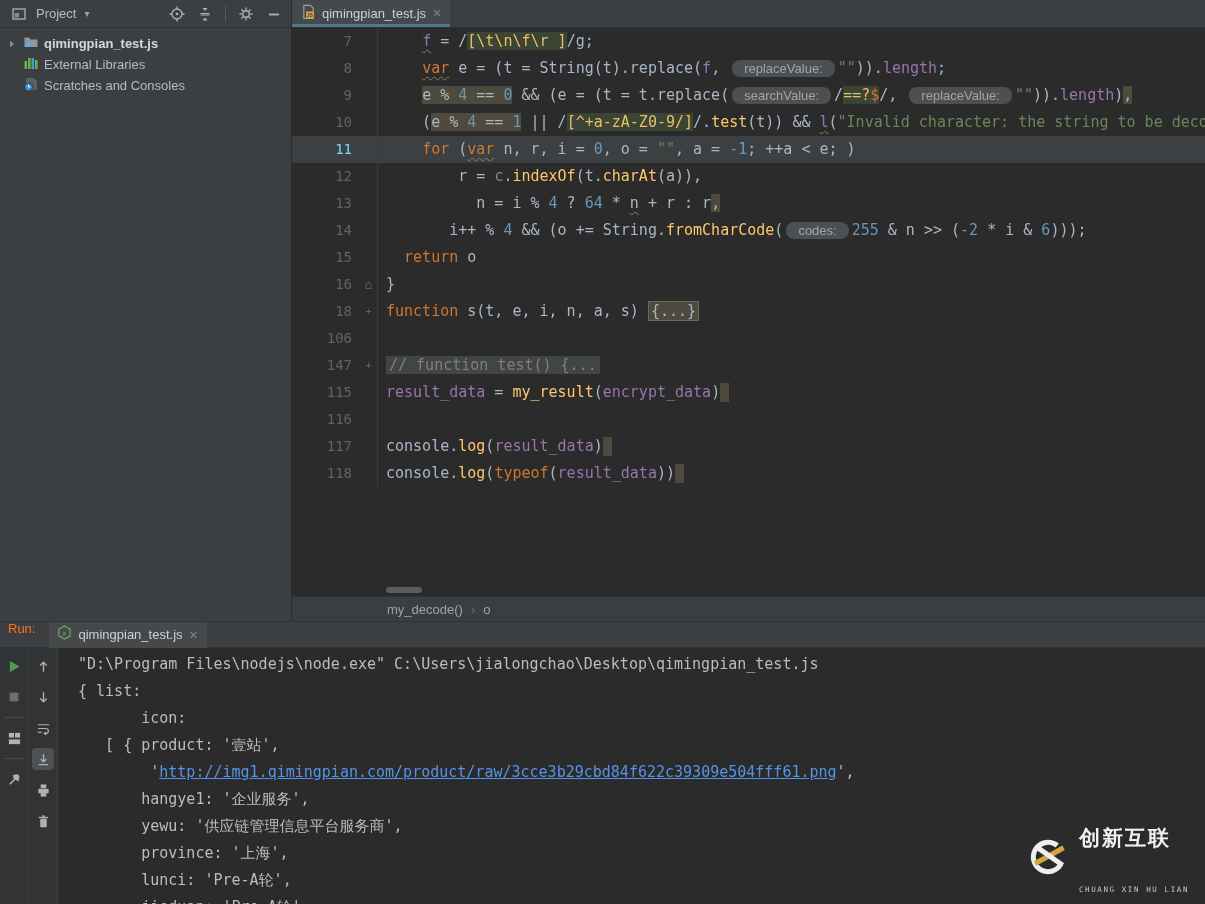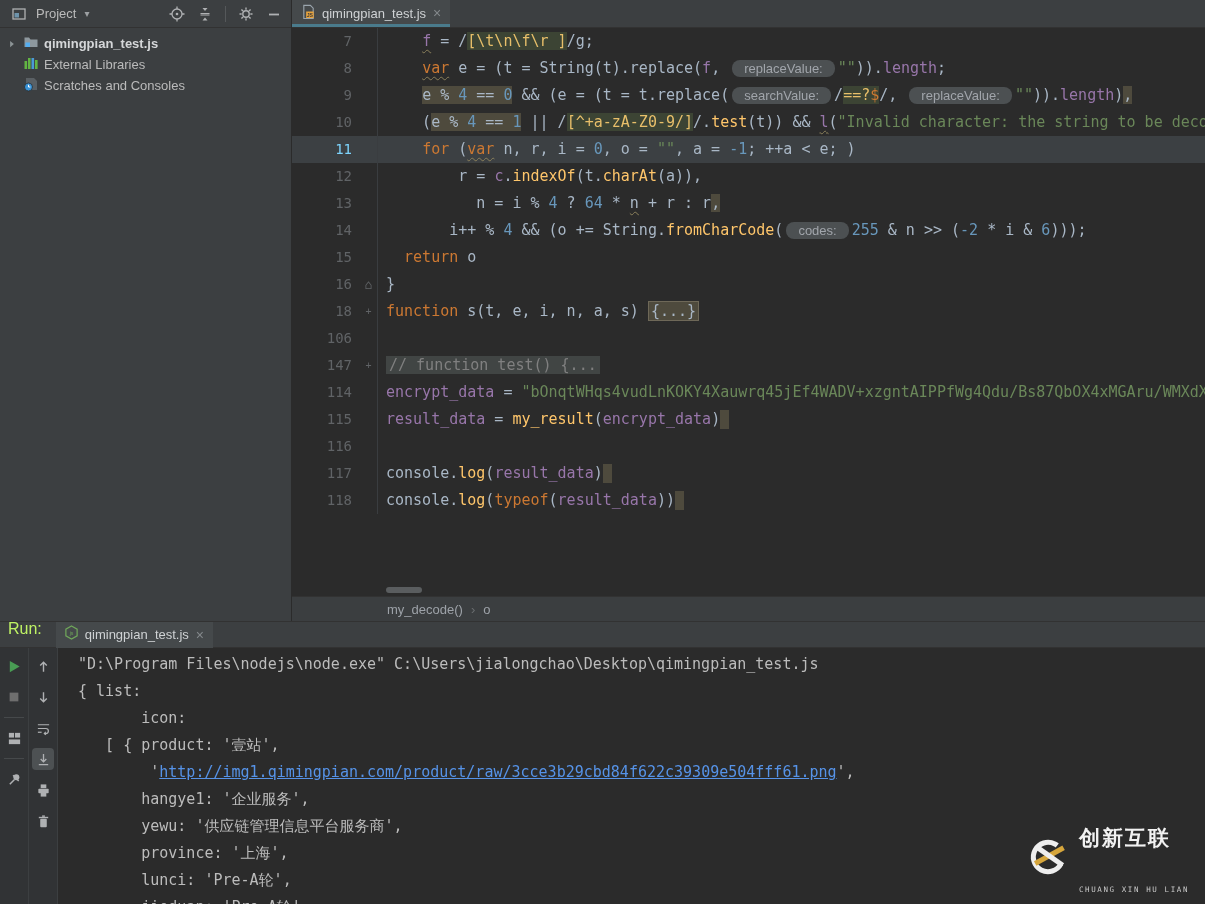--- a/index.html
+++ b/index.html
@@ -60,21 +60,21 @@
   .foldgray{ background:#414544; padding:0 3px; color:#808080; }
   .blockhl { background:#4e4a3d; display:inline-block; width:9px; height:19px; vertical-align:middle; }
   .hscroll { height:11px; position:relative; }
   .hthumb { position:absolute; left:94px; top:2px; width:36px; height:6px; background:#5a5d5f; border-radius:3px; }
   .breadcrumb { height:25px; background:#3b3e40; border-top:1px solid #323232; display:flex; align-items:center; gap:8px; padding-left:95px; font-size:13px; color:#9da2a8; }
   .bc-sep { color:#6a6d6f; }
 
   
   .run-panel { height:283px; display:flex; flex-direction:column; border-top:1px solid #323232; }
   .run-tabs { height:26px; background:#3c3f41; border-bottom:1px solid #323232; display:flex; align-items:center; }
-  .run-label { font-size:16px; color:#bef264; margin:0 14px 12px 8px; }
+  .run-label { font-size:13px; color:#f97316; margin:0 14px 12px 8px; }
   .run-tab { height:26px; display:flex; align-items:center; gap:6px; padding:0 8px; background:#45494b; }
   .run-body { flex:1; display:flex; min-height:0; }
   .rt-col { width:29px; flex:none; background:#313335; display:flex; flex-direction:column; align-items:center; padding-top:7px; gap:9px; }
   .rt-col.a { border-right:1px solid #3c3f41; }
   .rt-col.b { border-right:1px solid #3c3f41; }
   .rt-ic { width:22px; height:22px; display:flex; align-items:center; justify-content:center; border-radius:4px; }
   .rt-ic.selected { background:#4d5153; }
   .rt-sep { width:20px; height:1px; background:#46494b; }
   .console { flex:1; position:relative; overflow:hidden; background:#2b2b2b;
              font-family:"DejaVu Sans Mono",monospace; font-size:15px; padding:3px 0 0 20px; }
@@ -194,21 +194,20 @@
             <div class="code-row"><div class="gutter"><span class="lnum">10</span><span class="marker"></span></div><div class="codetext"><span class="d">    (</span><span class="d hl">e % </span><span class="num hl">4</span><span class="d hl"> == </span><span class="num hl">1</span><span class="d"> || </span><span class="d">/</span><span class="re">[^+a-zA-Z0-9/]</span><span class="d">/</span><span class="d">.</span><span class="fn">test</span><span class="d">(t)) &amp;&amp; </span><span class="glob wavy">l</span><span class="d">(</span><span class="str">"Invalid character: the string to be deco</span></div></div>
             <div class="code-row current"><div class="gutter"><span class="lnum">11</span><span class="marker"></span></div><div class="codetext"><span class="d">    </span><span class="kw">for</span><span class="d"> (</span><span class="kw wavy">var</span><span class="d"> n, r, i = </span><span class="num">0</span><span class="d">, o = </span><span class="str">""</span><span class="d">, a = </span><span class="num">-1</span><span class="d">; ++a &lt; e; )</span></div></div>
             <div class="code-row"><div class="gutter"><span class="lnum">12</span><span class="marker"></span></div><div class="codetext"><span class="d">        </span><span class="d">r = </span><span class="glob">c</span><span class="d">.</span><span class="fn">indexOf</span><span class="d">(t.</span><span class="fn">charAt</span><span class="d">(a)),</span></div></div>
             <div class="code-row"><div class="gutter"><span class="lnum">13</span><span class="marker"></span></div><div class="codetext"><span class="d">          </span><span class="d">n = i % </span><span class="num">4</span><span class="d"> ? </span><span class="num">64</span><span class="d"> * </span><span class="d wavy">n</span><span class="d"> + r : r</span><span class="d hl">,</span></div></div>
             <div class="code-row"><div class="gutter"><span class="lnum">14</span><span class="marker"></span></div><div class="codetext"><span class="d">       </span><span class="d">i++ % </span><span class="num">4</span><span class="d"> &amp;&amp; (o += String.</span><span class="fn">fromCharCode</span><span class="d">(</span><span class="hint">codes:</span><span class="num">255</span><span class="d"> &amp; n &gt;&gt; (</span><span class="num">-2</span><span class="d"> * i &amp; </span><span class="num">6</span><span class="d">)));</span></div></div>
             <div class="code-row"><div class="gutter"><span class="lnum">15</span><span class="marker"></span></div><div class="codetext"><span class="d">  </span><span class="kw">return</span><span class="d"> o</span></div></div>
             <div class="code-row"><div class="gutter"><span class="lnum">16</span><span class="marker end">⌂</span></div><div class="codetext"><span class="d">}</span></div></div>
             <div class="code-row"><div class="gutter"><span class="lnum">18</span><span class="marker plus">+</span></div><div class="codetext"><span class="kw">function</span><span class="d"> s(t, e, i, n, a, s) </span><span class="foldbox">{...}</span></div></div>
             <div class="code-row"><div class="gutter"><span class="lnum">106</span><span class="marker"></span></div><div class="codetext"></div></div>
             <div class="code-row"><div class="gutter"><span class="lnum">147</span><span class="marker plus">+</span></div><div class="codetext"><span class="cm foldgray">// function test() {...</span></div></div>
-            <div class="code-row"><div class="gutter"><span class="lnum">114</span><span class="marker"></span></div><div class="codetext"><span class="glob">encrypt_data</span><span class="d"> = </span><span class="str">"bOnqtWHqs4vudLnKOKY4Xauwrq45jEf4WADV+xzgntAIPPfWg4Qdu/Bs87QbOX4xMGAru/WMXdX</span></div></div>
             <div class="code-row"><div class="gutter"><span class="lnum">115</span><span class="marker"></span></div><div class="codetext"><span class="glob">result_data</span><span class="d"> = </span><span class="fn">my_result</span><span class="d">(</span><span class="glob">encrypt_data</span><span class="d">)</span><span class="blockhl"> </span></div></div>
             <div class="code-row"><div class="gutter"><span class="lnum">116</span><span class="marker"></span></div><div class="codetext"></div></div>
             <div class="code-row"><div class="gutter"><span class="lnum">117</span><span class="marker"></span></div><div class="codetext"><span class="d">console.</span><span class="fn">log</span><span class="d">(</span><span class="glob">result_data</span><span class="d">)</span><span class="blockhl"> </span></div></div>
             <div class="code-row"><div class="gutter"><span class="lnum">118</span><span class="marker"></span></div><div class="codetext"><span class="d">console.</span><span class="fn">log</span><span class="d">(</span><span class="kw">typeof</span><span class="d">(</span><span class="glob">result_data</span><span class="d">))</span><span class="blockhl"> </span></div></div>
           </div>
       </div>
       <div class="hscroll">
         <div class="hthumb"></div>
       </div>
       <div class="breadcrumb">

